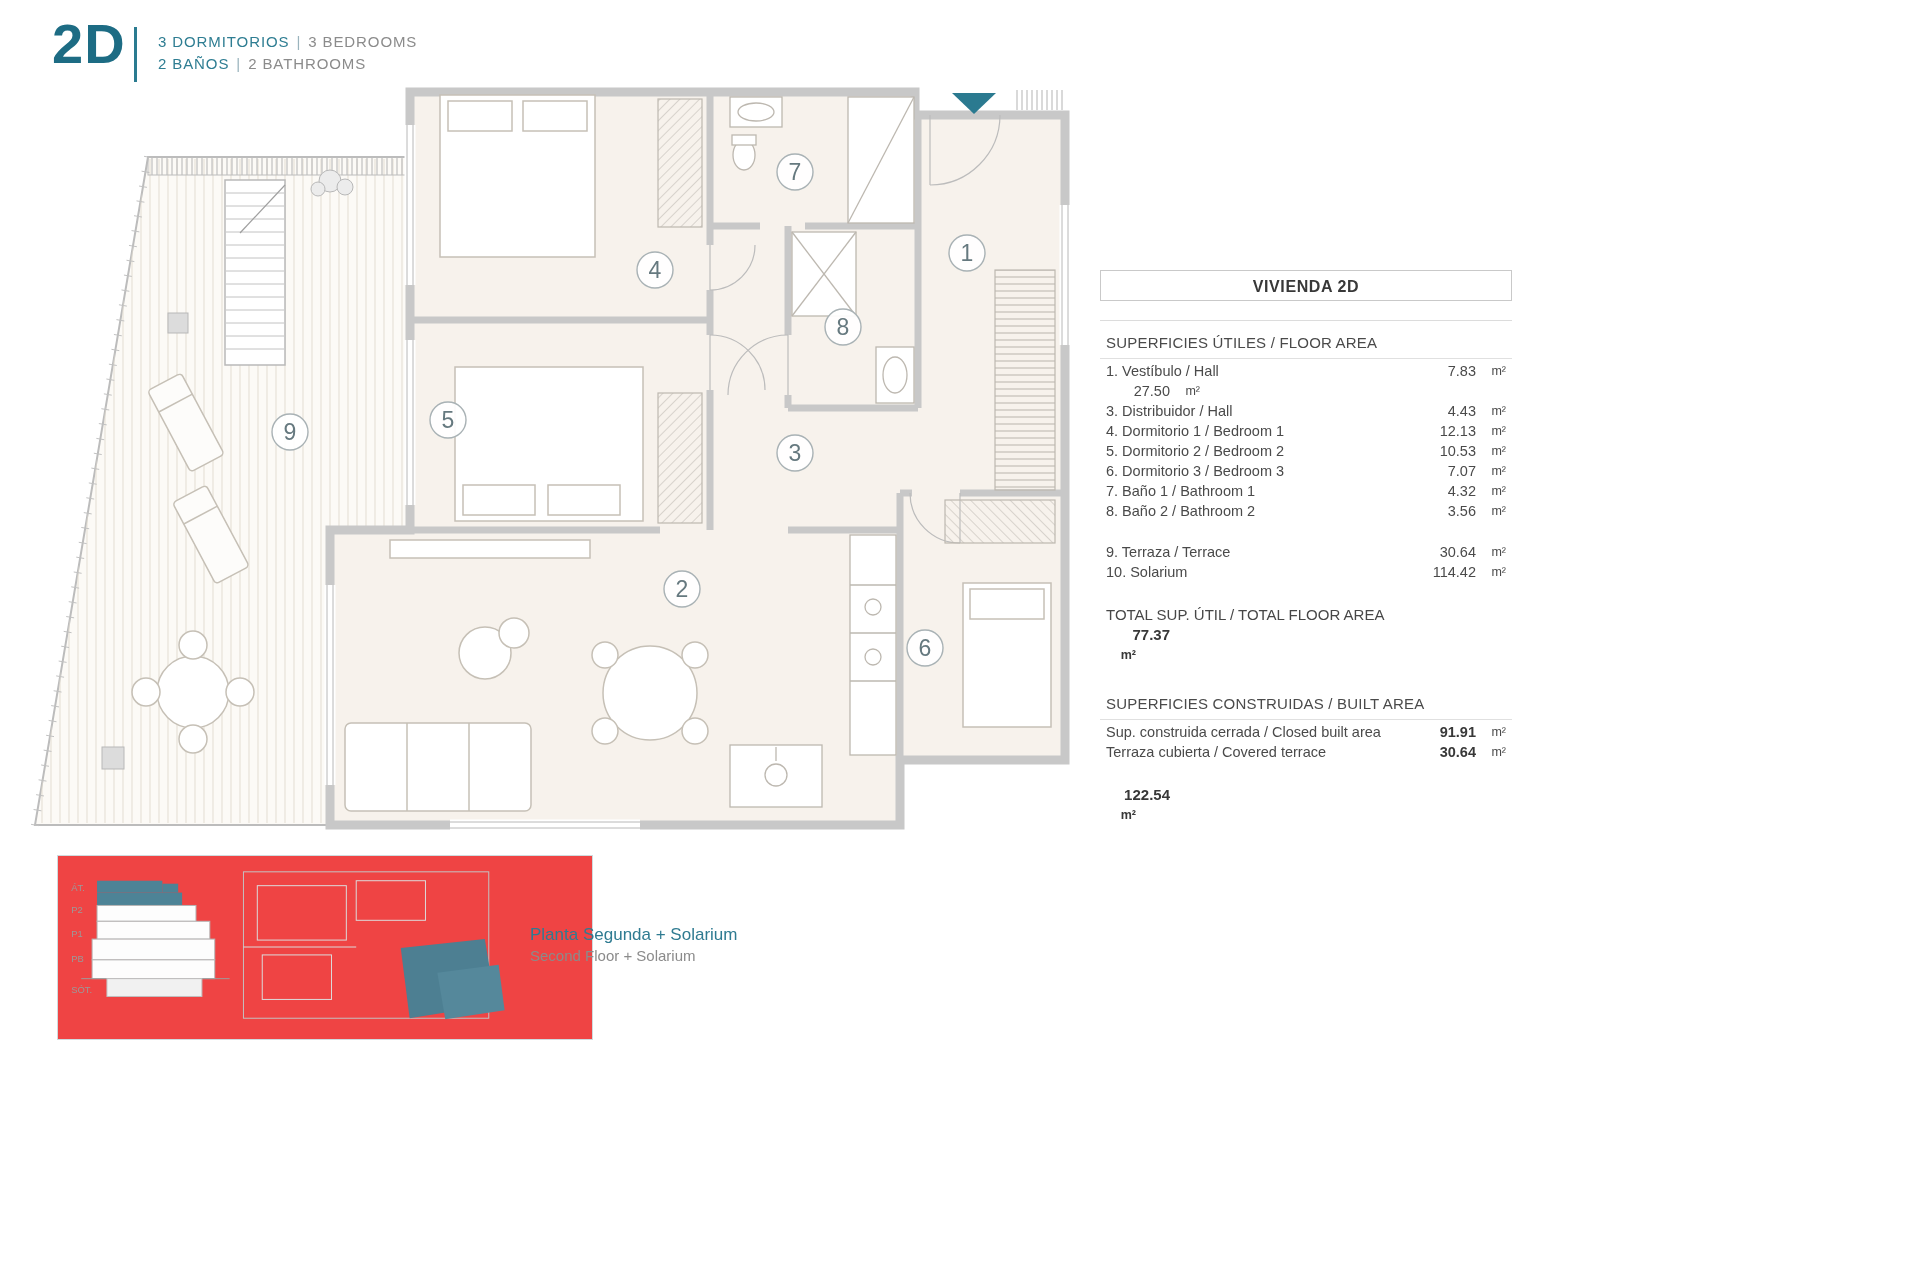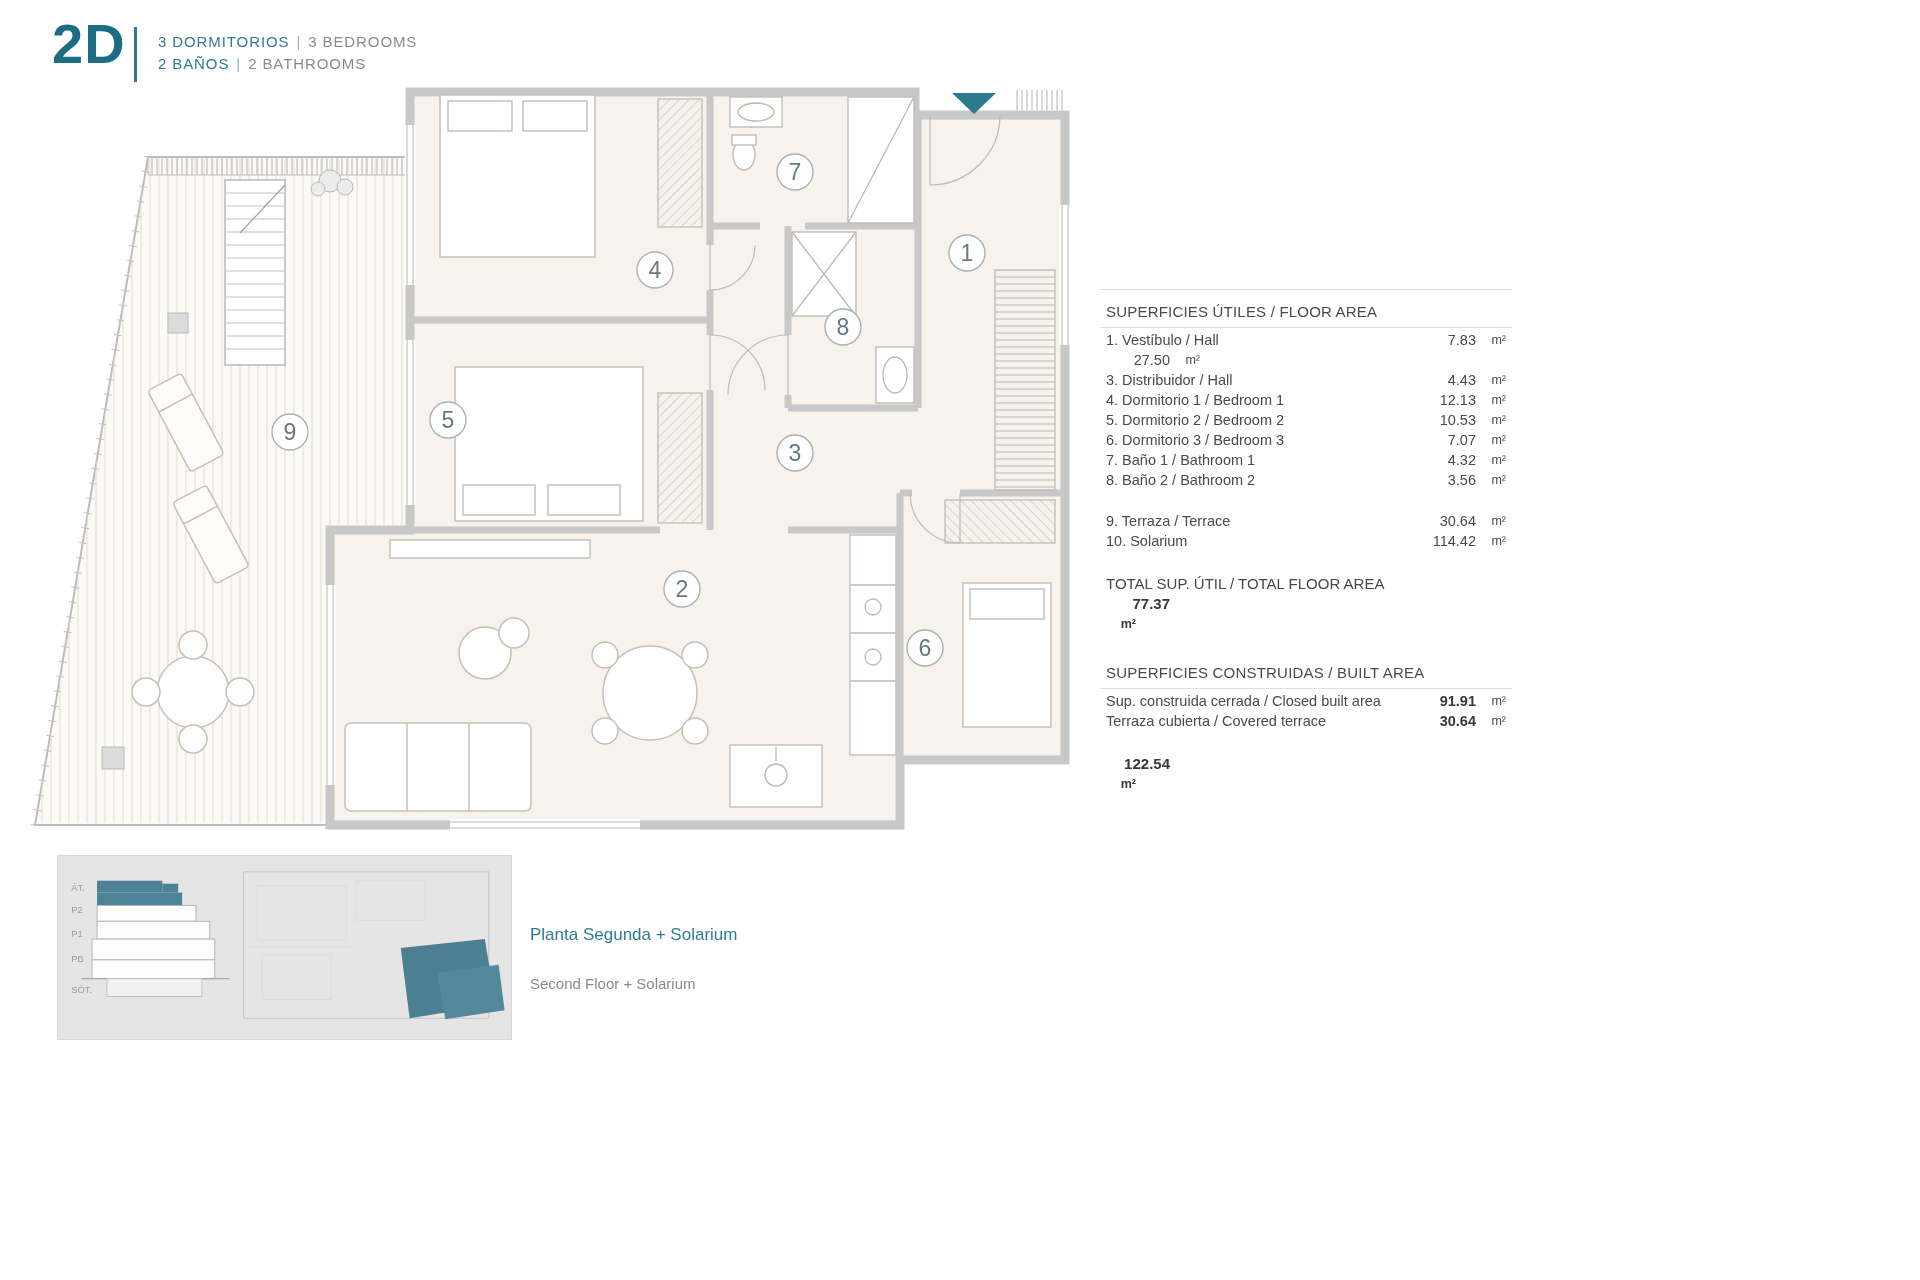--- a/index.html
+++ b/index.html
@@ -30,24 +30,24 @@
   .row .unit { width: 30px; text-align: right; font-size: 12.5px; }
   .group-gap { height: 19px; }
   .total-row { display: flex; margin-top: 23px; font-size: 15px; padding: 0 6px; line-height: 20px; flex-direction: column; }
   .total-row .lbl { flex: 1; color: #474747; }
   .total-row .val { width: 64px; text-align: right; font-weight: bold; color: #383838; }
   .total-row .unit { width: 30px; text-align: right; font-size: 12.5px; font-weight: bold; color: #383838; }
   .section2 { margin-top: 26px; }
   .section2 .row .val { font-weight: bold; color: #383838; }
 
   
-  .mini-box { position: absolute; left: 57px; top: 855px; width: 455px; height: 185px;
-              border: 1px solid #cfdbde; background: #e5e5e5; }
+  .mini-box { position: absolute; left: 57px; top: 855px; width: 536px; height: 185px;
+              border: 1px solid #cfdbde; background: #ef4444; }
   .caption-es { position: absolute; left: 530px; top: 925px; font-size: 17px; color: #2f7b91; }
-  .caption-en { position: absolute; left: 530px; top: 947px; font-size: 15px; color: #8b8b8b; margin-top: 28px; }
+  .caption-en { position: absolute; left: 530px; top: 947px; font-size: 15px; color: #8b8b8b; }
 
   .plan-svg { position: absolute; left: 30px; top: 85px; width: 1045px; height: 755px; }
   svg text { font-family: "Liberation Sans", sans-serif; }
   .mini-lbl { font-size: 9.5px; fill: #9a9a9a; }
 </style>
 </head>
 <body>
 
 <div class="page">
 
@@ -353,20 +353,21 @@
           <text x="813" y="250" text-anchor="middle" font-size="23" fill="#66797f">8</text>
         </g>
         <g>
           <circle cx="260" cy="347" r="18" fill="rgba(255,255,255,0.92)" stroke="#a9b2b5" stroke-width="1.4"></circle>
           <text x="260" y="355" text-anchor="middle" font-size="23" fill="#66797f">9</text>
         </g>
       </g>
   </svg>
 
   <div class="panel">
+    <div class="panel-title">VIVIENDA 2D</div>
     <div class="panel-hr"></div>
     <div id="panel-sections">
         <div class="section">
           <div class="section-header">SUPERFICIES ÚTILES / FLOOR AREA</div>
           <div class="rows">
             <div class="row">
               <span class="lbl">1. Vestíbulo / Hall</span>
               <span class="val">7.83</span>
               <span class="unit">m²</span>
             </div>

